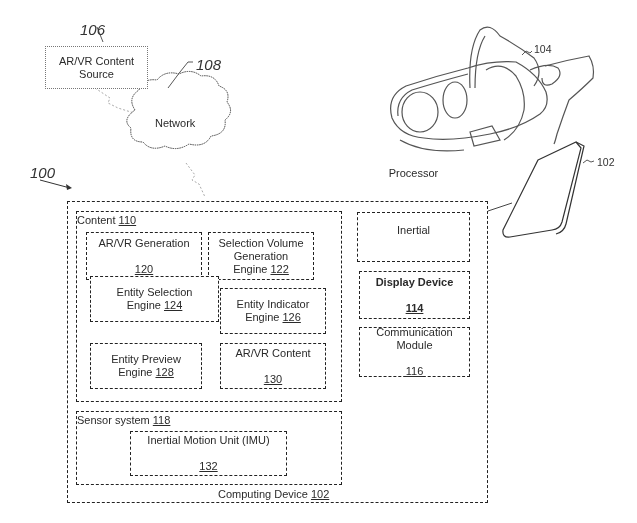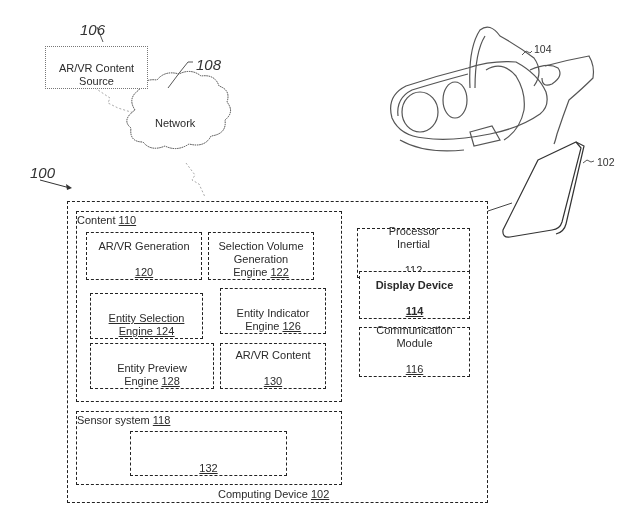--- a/index.html
+++ b/index.html
@@ -3,21 +3,21 @@
 <meta charset="utf-8">
 <style>
   html, body { margin:0; padding:0; background:#ffffff; }
   body { width:637px; height:523px; position:relative; overflow:hidden;
          font-family:"Liberation Sans", sans-serif; color:#2a2a2a; }
   #art { position:absolute; left:0; top:0; }
   .box { position:absolute; box-sizing:border-box; border:1.6px dashed #222;
          background:#fff; }
   .box.dotted { border:1.2px dotted #666; }
   .lbl { position:absolute; text-align:left; font-size:11px; line-height:13px; color:#2b2b2b; }
-  .center { display:flex; flex-direction:column; align-items:center; justify-content:flex-end; text-align:center; font-size:11px; line-height:13px; }
+  .center { display:flex; flex-direction:column; align-items:center; justify-content:center; text-align:center; font-size:11px; line-height:13px; }
   u { text-decoration:underline; text-underline-offset:1px;margin-top:13px; }
   .ref { position:absolute; font-style:italic; font-size:15px; color:#333; }
   .ref2 { position:absolute; font-size:10.5px; color:#333; }
 </style>
 </head>
 <body>
 
 <svg id="art" width="637" height="523" viewBox="0 0 637 523">
 
   <g stroke="#aaa" stroke-width="1" fill="none" stroke-dasharray="2,2">
@@ -86,50 +86,51 @@
 
 <div class="box center" style="left:86px;top:232px;width:116px;height:48px;">
   <span>AR/VR Generation</span>
   <u>120</u>
 </div>
 <div class="box center" style="left:208px;top:232px;width:106px;height:48px;">
   <span>Selection Volume</span>
   <span>Generation</span>
   <span><span>Engine</span> <u>122</u></span>
 </div>
-<div class="box center" style="left:90px;top:293px;width:113px;height:46px;text-decoration:underline;">
+<div class="box center" style="left:90px;top:276px;width:129px;height:46px;">
   <span>Entity Selection</span>
   <span><span>Engine</span> <u>124</u></span>
 </div>
 <div class="box center" style="left:220px;top:288px;width:106px;height:46px;">
   <span>Entity Indicator</span>
   <span><span>Engine</span> <u>126</u></span>
 </div>
-<div class="box center" style="left:90px;top:343px;width:124px;height:46px;">
+<div class="box center" style="left:90px;top:343px;width:112px;height:46px;">
   <span>Entity Preview</span>
   <span><span>Engine</span> <u>128</u></span>
 </div>
 <div class="box center" style="left:220px;top:343px;width:106px;height:46px;">
   <span>AR/VR Content</span>
   <u>130</u>
 </div>
 
-<div class="box center" style="left:357px;top:228px;width:113px;height:50px;">
+<div class="box center" style="left:357px;top:212px;width:113px;height:50px;gap:44px;">
   <span>Processor</span>
   <span>Inertial</span>
   <u>112</u>
 </div>
 <div class="box center" style="left:359px;top:271px;width:111px;height:48px;font-weight:bold;">
   <span>Display Device</span>
   <u>114</u>
 </div>
 <div class="box center" style="left:359px;top:327px;width:111px;height:50px;">
   <span>Communication</span>
   <span>Module</span>
   <u>116</u>
 </div>
 
 <div class="box" style="left:76px;top:411px;width:266px;height:74px;">
   <span class="lbl" style="left:0;top:2px;width:262px;"><span>Sensor system</span> <u>118</u></span>
 </div>
 <div class="box center" style="left:130px;top:431px;width:157px;height:45px;">
+  <span>Inertial Motion Unit (IMU)</span>
   <u>132</u>
 </div>
 
 </body></html>

